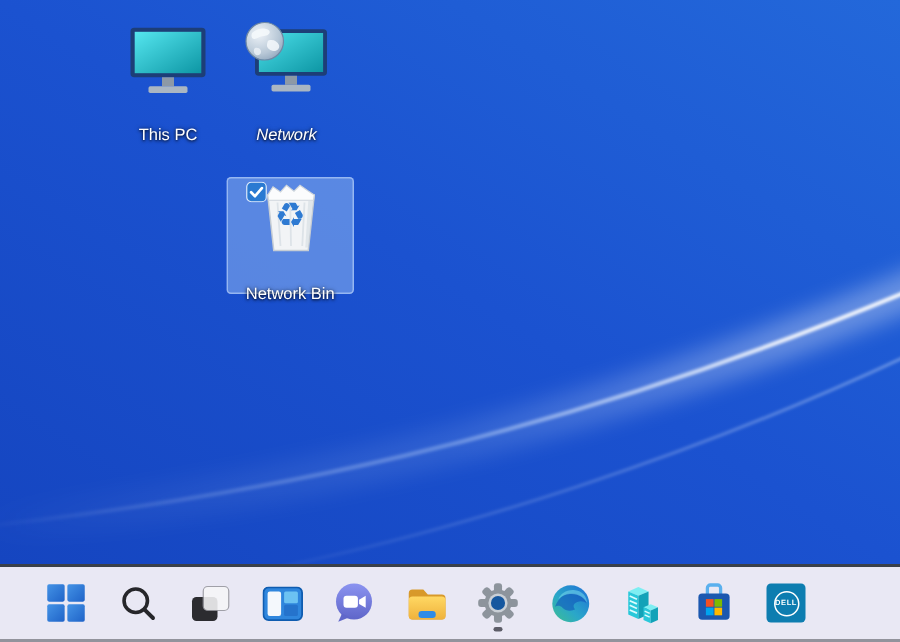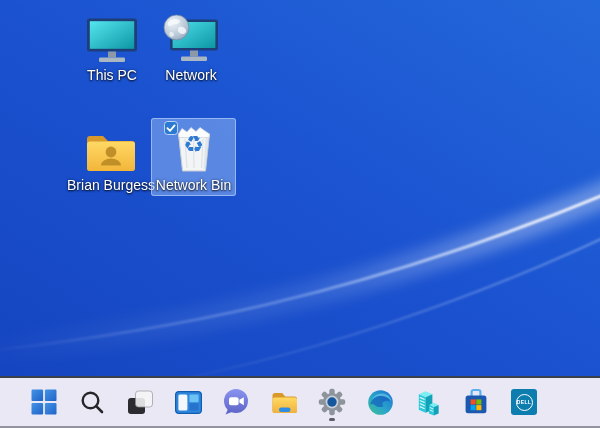--- a/index.html
+++ b/index.html
@@ -7,24 +7,24 @@
   body { font-family: "Liberation Sans", sans-serif; overflow: hidden; }
 
   .screen { position: relative; width: 600px; height: 428px; overflow: hidden; background:#1a4ecf; }
 
   
   .desktop { position: absolute; left:0; top:0; width:600px; height:376px; overflow:hidden; }
   .wallpaper { position:absolute; inset:0; }
 
   .icon-cell { position:absolute; display:flex; flex-direction:column; align-items:center; border-radius:3px; padding-top:2px; }
   .icon-box { height:54px; display:flex; align-items:flex-end; justify-content:center; position:relative; }
-  .icon-label { margin-top:4px; font-size:14px; color:#ffffff; text-shadow:0 1px 2px rgba(0,0,0,.85), 0 0 3px rgba(0,0,0,.5); text-align:center; line-height:1.1; white-space:nowrap; }
+  .icon-label { margin-top:20px; font-size:11px; color:#ffffff; text-shadow:0 1px 2px rgba(0,0,0,.85), 0 0 3px rgba(0,0,0,.5); text-align:center; line-height:1.1; white-space:nowrap; }
 
   .cell-this-pc       { left:72px;  top:8px;   width:80px; }
-  .cell-network       { left:149px; top:8px;   width:84px; }
+  .cell-network       { left:149px; top:8px;   width:84px;font-style:italic; }
   .cell-control-panel { left:229px; top:8px;   width:90px; }
   .cell-brian-burgess { left:66px;  top:118px; width:90px; }
   .cell-recycle-bin   { left:151px; top:118px; width:85px; height:78px; }
 
   .icon-cell.selected { background: rgba(152,189,245,0.5); box-shadow: inset 0 0 0 1px rgba(200,222,255,.55); }
 
   .sel-checkbox { position:absolute; left:13px; top:3px; width:14px; height:14px; }
 
   .recycle-glyph { position:absolute; left:0; right:0; top:13px; text-align:center; font-size:23px; line-height:1;
                    color:#2e7ad2; font-family:"DejaVu Sans", sans-serif; }
@@ -116,37 +116,20 @@
           <circle cx="13.5" cy="13.5" r="12.5" fill="url(#glb)" stroke="#6f88a4" stroke-width="0.8"></circle>
           <path d="M5 8 C8 5 13 4 16 6 C18 7.5 16 10 13 10 C10 10 8.5 12 6.5 12 C4.8 12 4.2 9.8 5 8 Z" fill="#f4f8fb" opacity="0.9"></path>
           <path d="M16 13 C19 12 22 13.5 23 16 C23.8 18.2 21.5 20.5 19 20 C16.5 19.5 14.5 17.5 15 15.5 C15.3 14.3 15.4 13.3 16 13 Z" fill="#f4f8fb" opacity="0.85"></path>
           <path d="M7 18 C9 17.5 11 18.5 11 20.5 C11 22.5 9 23.5 7.5 22.5 C6 21.5 5.8 19 7 18 Z" fill="#eef3f7" opacity="0.8"></path>
         </svg>
       </div>
       <div class="icon-label">Network</div>
     </div>
 
 
-    <div class="icon-cell cell-brian-burgess">
-      <div class="icon-box">
-        <svg width="52" height="43" viewBox="0 0 52 43">
-          <defs>
-              <linearGradient id="fold1" x1="0" y1="0" x2="0" y2="1">
-            <stop offset="0" stop-color="#ffd965"></stop>
-                <stop offset="1" stop-color="#f2b53a"></stop>
-          </linearGradient>
-            </defs>
-          <path d="M2 8 a3 3 0 0 1 3 -3 h13 l5 5 h24 a3 3 0 0 1 3 3 v24 a3 3 0 0 1 -3 3 H5 a3 3 0 0 1 -3 -3 Z" fill="#d8992a"></path>
-          <rect x="2" y="10.5" width="48" height="29.5" rx="3" fill="url(#fold1)"></rect>
-          <circle cx="26" cy="21" r="5.4" fill="#c08f27"></circle>
-          <path d="M16 34.5 a10 7 0 0 1 20 0 Z" fill="#c08f27"></path>
-        </svg>
-      </div>
-      <div class="icon-label">Brian Burgess</div>
-    </div>
 
     <div class="icon-cell cell-recycle-bin selected">
       <svg class="sel-checkbox" width="14" height="14" viewBox="0 0 14 14">
         <rect x="0.5" y="0.5" width="13" height="13" rx="3" fill="#2a7ad2" stroke="#dce9fb" stroke-width="0.8"></rect>
         <polyline points="3.4,7.2 6,9.8 10.6,4.4" fill="none" stroke="#ffffff" stroke-width="1.8" stroke-linecap="round" stroke-linejoin="round"></polyline>
       </svg>
       <div class="icon-box">
         <svg width="44" height="50" viewBox="0 0 44 50">
           <path d="M6.5 10 L10.5 47 H33.5 L37.5 10 Z" fill="#f2f4f6" stroke="#c6cdd4" stroke-width="1"></path>
           <polygon points="6.5,10 10,4.5 15,8 19,3.5 24,7.5 28,3.5 33,7 37.5,10 37,13.5 7,13.5" fill="#fbfcfd" stroke="#ced5db" stroke-width="0.8"></polygon>

